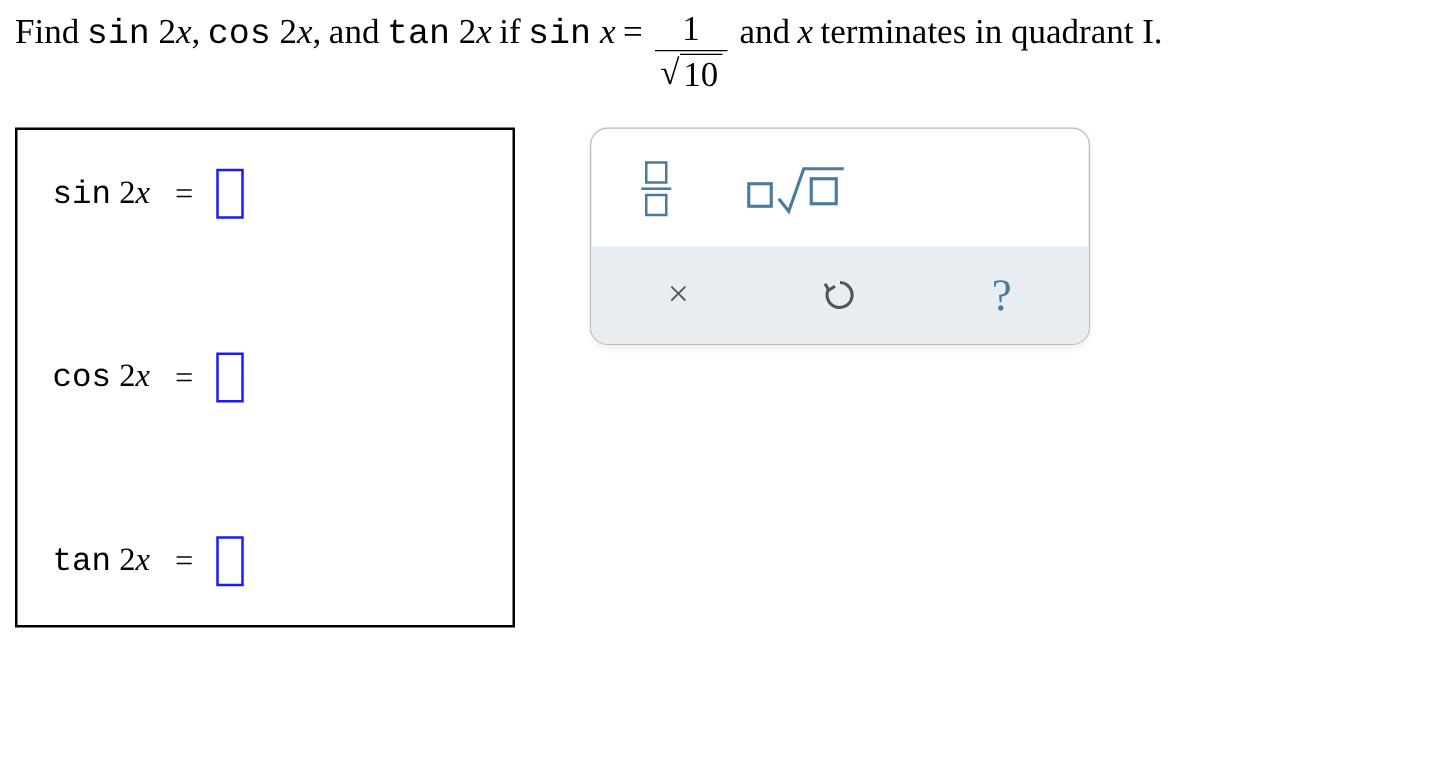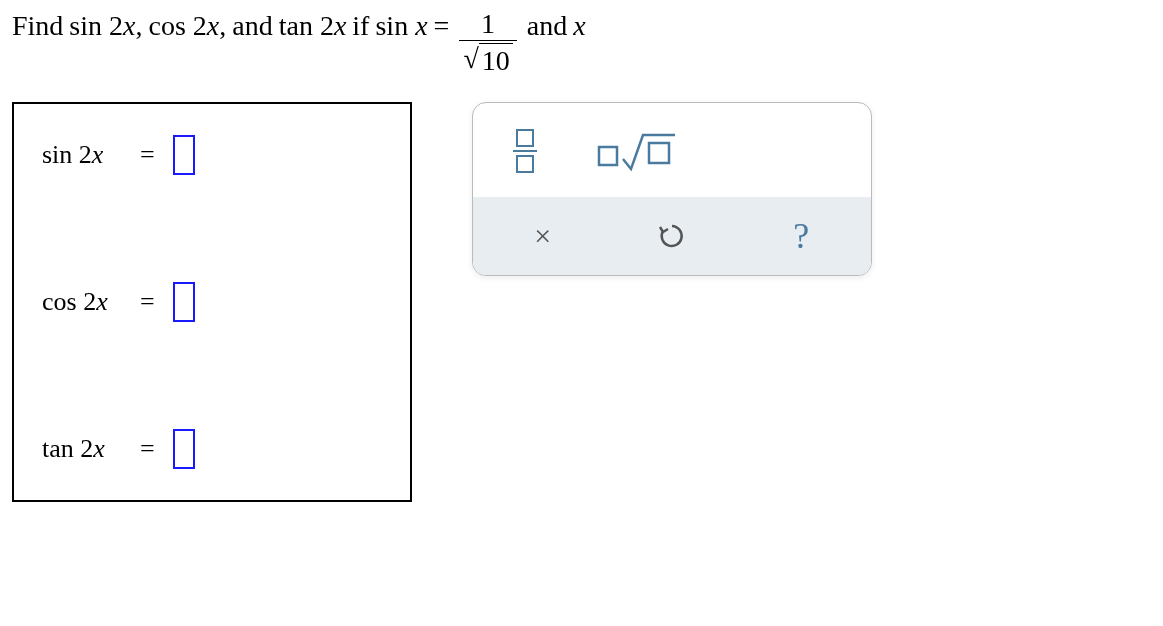--- a/index.html
+++ b/index.html
@@ -13,21 +13,21 @@
     }
     .question {
       font-size: 28px;
       display: flex;
       align-items: flex-start;
       flex-wrap: wrap;
       gap: 6px;
       margin-bottom: 24px;
     }
     .math { font-family: 'Times New Roman', serif; }
-    .fn { font-style: normal; }
+    .fn { font-style: normal; font-family: Liberation Mono, monospace; }
     .var { font-style: italic; }
     .frac {
       display: inline-flex;
       flex-direction: column;
       align-items: center;
       vertical-align: middle;
       line-height: 1;
       margin: 0 4px;
     }
     .frac .num { padding: 0 4px 2px 4px; }
@@ -145,20 +145,21 @@
     <span class="num">1</span>
     <span class="den">
       <span class="sqrt">
         <span class="sqrt-sign">√</span>
         <span class="sqrt-content">10</span>
       </span>
     </span>
   </span>
   <span>and</span>
   <span class="var">x</span>
+  <span>terminates in quadrant I.</span>
 </div>
 
 <div class="content-row">
   <div class="answer-panel">
     <div class="answer-row">
       <span class="label math"><span class="fn">sin</span> 2<span class="var">x</span></span>
       <span class="eq">=</span>
       <span class="input-box"></span>
     </div>
     <div class="answer-row">

